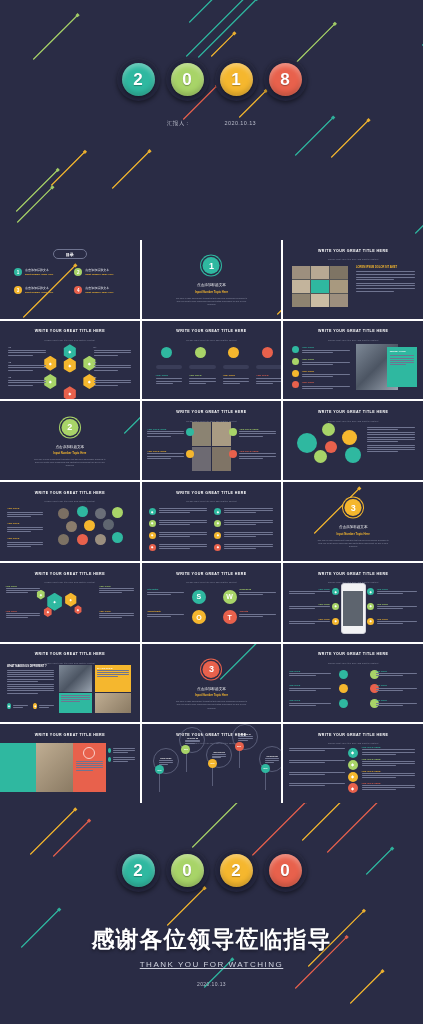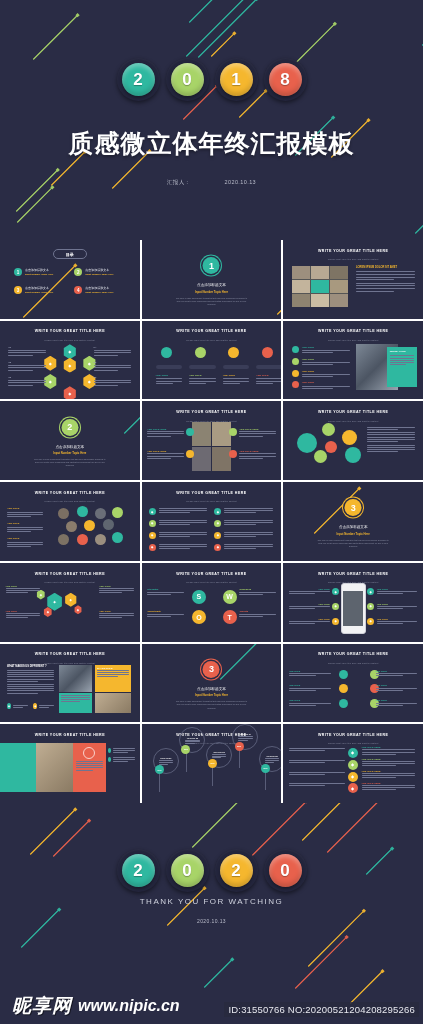--- a/index.html
+++ b/index.html
@@ -79,21 +79,21 @@
   .ph2 { background:linear-gradient(135deg,#7d8896,#4c5563 50%,#9aa4b0); }
   .ph3 { background:linear-gradient(135deg,#c0ae93,#8a7a63); }
 
   
   .footer { position:absolute; top:803px; left:0; width:423px; height:221px; }
   .footer-inner { position:absolute; inset:0; display:flex; flex-direction:column;
                   align-items:center; }
   .footer .balls { margin-top:46px; }
   .thanks { margin-top:32px; color:#fff; font-size:23px; font-weight:bold;
             letter-spacing:1px; z-index:3; text-shadow:0 2px 3px rgba(0,0,0,.35); }
-  .thanks-sub { margin-top:5px; color:#cfd2de; font-size:8px; letter-spacing:1.5px; z-index:3; }
+  .thanks-sub { margin-top:5px; color:#cfd2de; font-size:8px; letter-spacing:1.5px; z-index:3;text-decoration:underline; }
   .footer-meta { margin-top:12px; color:#b9bcca; font-size:5px; letter-spacing:.4px; z-index:3; }
 
   
   .watermark { position:absolute; left:0; bottom:0; width:423px; height:36px;
                z-index:20; display:flex; align-items:center; }
   .wm-logo { margin-left:12px; color:#fff; font-size:19px; font-weight:bold;
              font-style:italic; letter-spacing:1px;
              text-shadow:1px 1px 0 rgba(0,0,0,.5); }
   .wm-url { margin-left:6px; color:#fff; font-size:16px; font-weight:bold;
             font-style:italic; }
@@ -133,21 +133,20 @@
         <div class="ball-ring">
           <div class="ball" style="background: rgb(168, 212, 104);">0</div>
         </div>
         <div class="ball-ring">
           <div class="ball" style="background: rgb(245, 183, 46);">1</div>
         </div>
         <div class="ball-ring">
           <div class="ball" style="background: rgb(232, 97, 76);">8</div>
         </div>
       </div>
-      <div class="main-title">质感微立体年终汇报模板</div>
       <div class="meta-row">
         <span>汇报人：</span>
         <span>2020.10.13</span>
       </div>
     </div>
   </div>
 
   <div class="grid">
       <div class="slide">
         <div style="position: absolute; inset: 0px;">
@@ -1059,24 +1058,20 @@
         <div class="ball-ring">
           <div class="ball" style="background: rgb(168, 212, 104);">0</div>
         </div>
         <div class="ball-ring">
           <div class="ball" style="background: rgb(245, 183, 46);">2</div>
         </div>
         <div class="ball-ring">
           <div class="ball" style="background: rgb(232, 97, 76);">0</div>
         </div>
       </div>
+      <div class="thanks">感谢各位领导莅临指导</div>
       <div class="thanks-sub">THANK YOU FOR WATCHING</div>
       <div class="footer-meta">2020.10.13</div>
     </div>
   </div>
 
-  <div class="watermark">
-    <span class="wm-logo">昵享网</span>
-    <span class="wm-url">www.nipic.cn</span>
-    <span class="wm-id">ID:31550766 NO:20200521204208295266</span>
-  </div>
 
 </div>
 
 </body></html>

